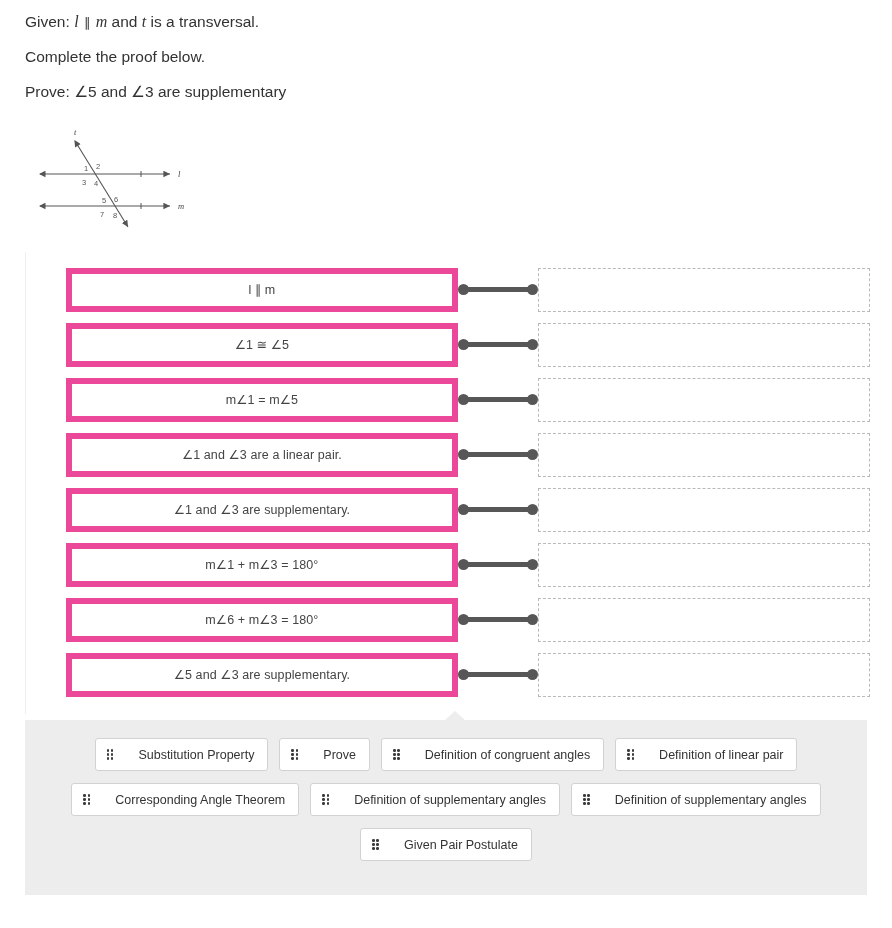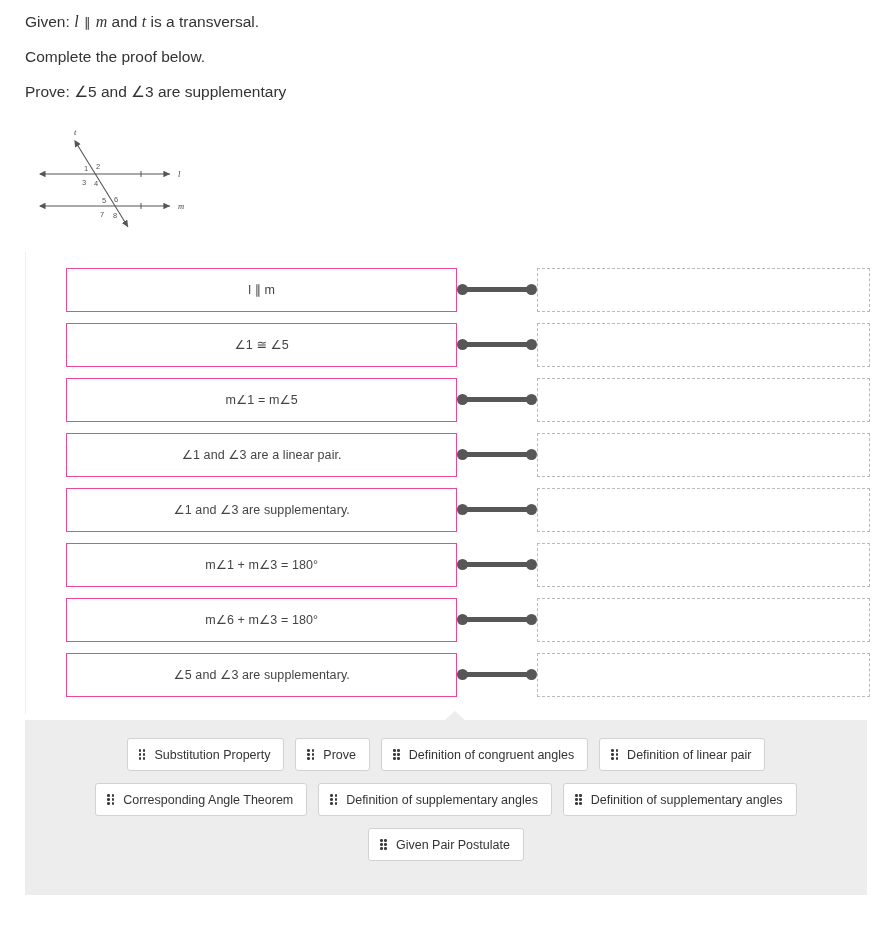--- a/index.html
+++ b/index.html
@@ -37,21 +37,21 @@
   }
   .proof-row {
     display: flex;
     align-items: center;
     height: 55px;
   }
   .statement {
     width: 433px;
     height: 44px;
     margin-left: 40px;
-    border: 1px solid #ec4899;
+    border: 6px solid #ec4899;
     background: #ffffff;
     display: flex;
     align-items: center;
     justify-content: center;
     font-size: 12.5px;
     color: #444444;
     letter-spacing: .1px;
   }
   .connector {
     width: 80px;
@@ -108,21 +108,21 @@
     margin-bottom: 12px;
   }
   .chip {
     background: #ffffff;
     border: 1px solid #d2d2d2;
     border-radius: 3px;
     height: 33px;
     padding: 0 13px 0 11px;
     display: inline-flex;
     align-items: center;
-    gap: 9px;
+    gap: 25px;
     font-size: 12.5px;
     color: #333333;
     white-space: nowrap;
     cursor: grab;
   }
   .grip {
     display: grid;
     grid-template-columns: repeat(2, 2.6px);
     grid-template-rows: repeat(3, 2.6px);
     gap: 1.7px;

